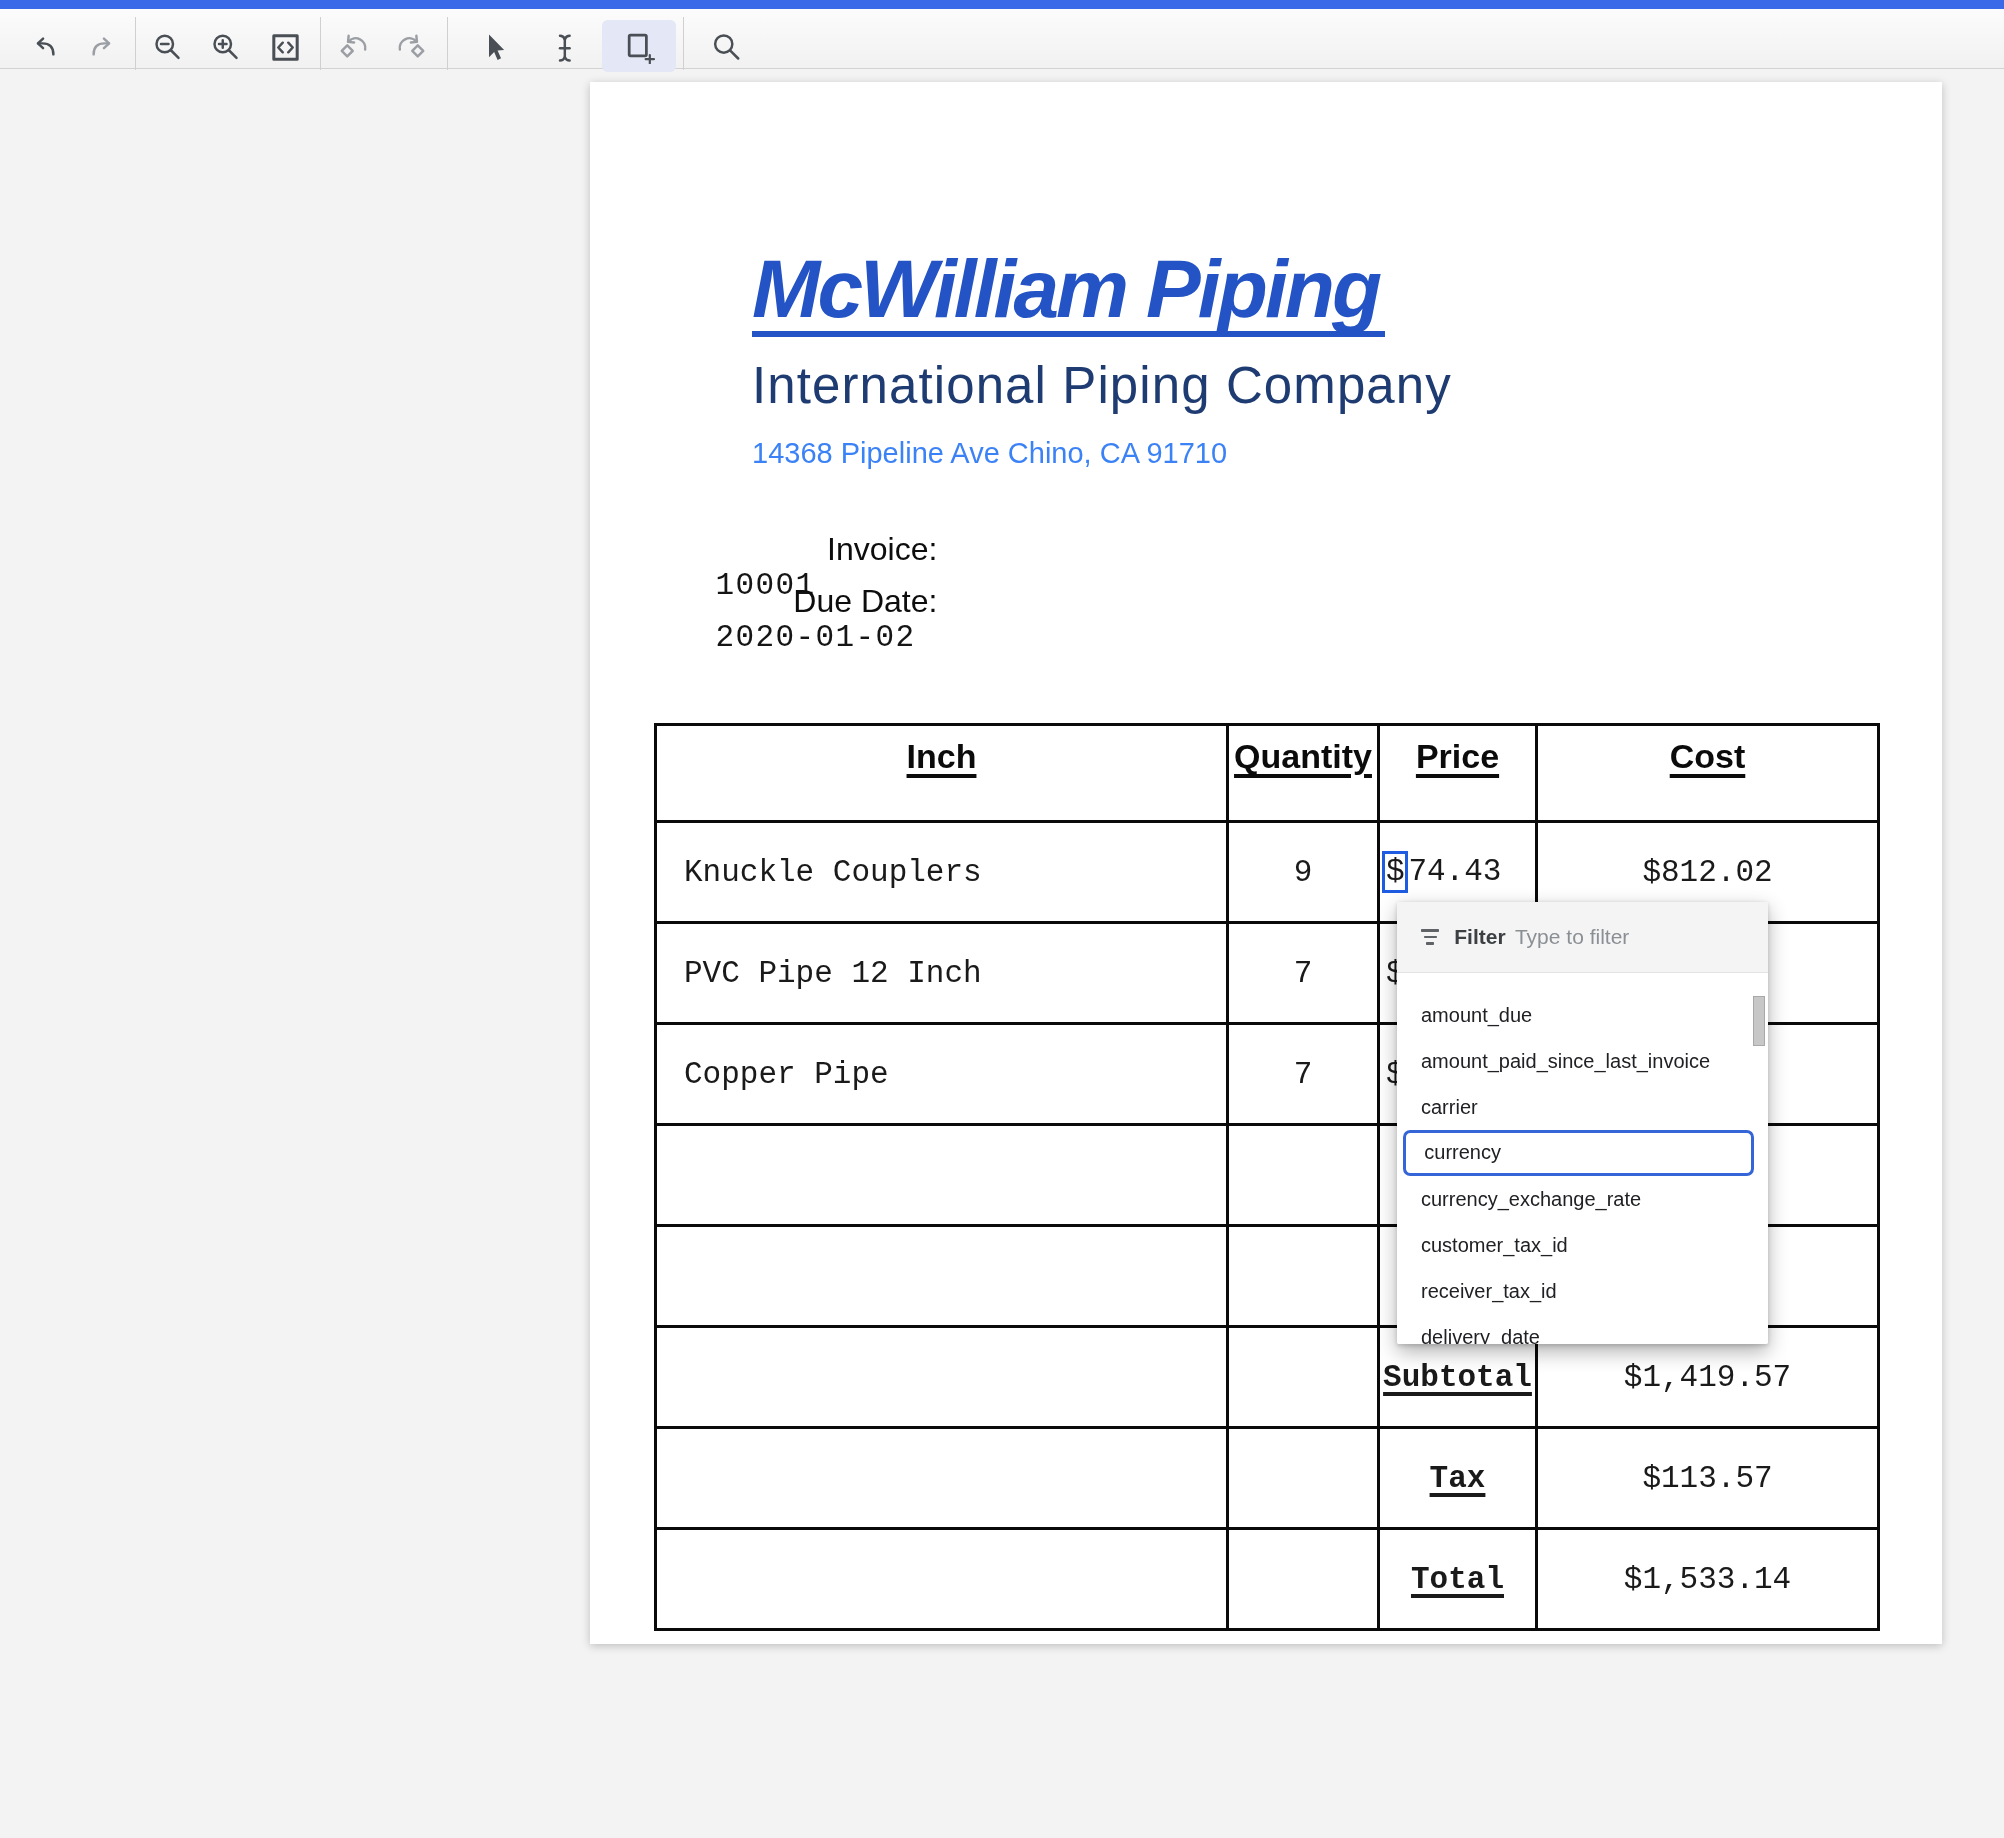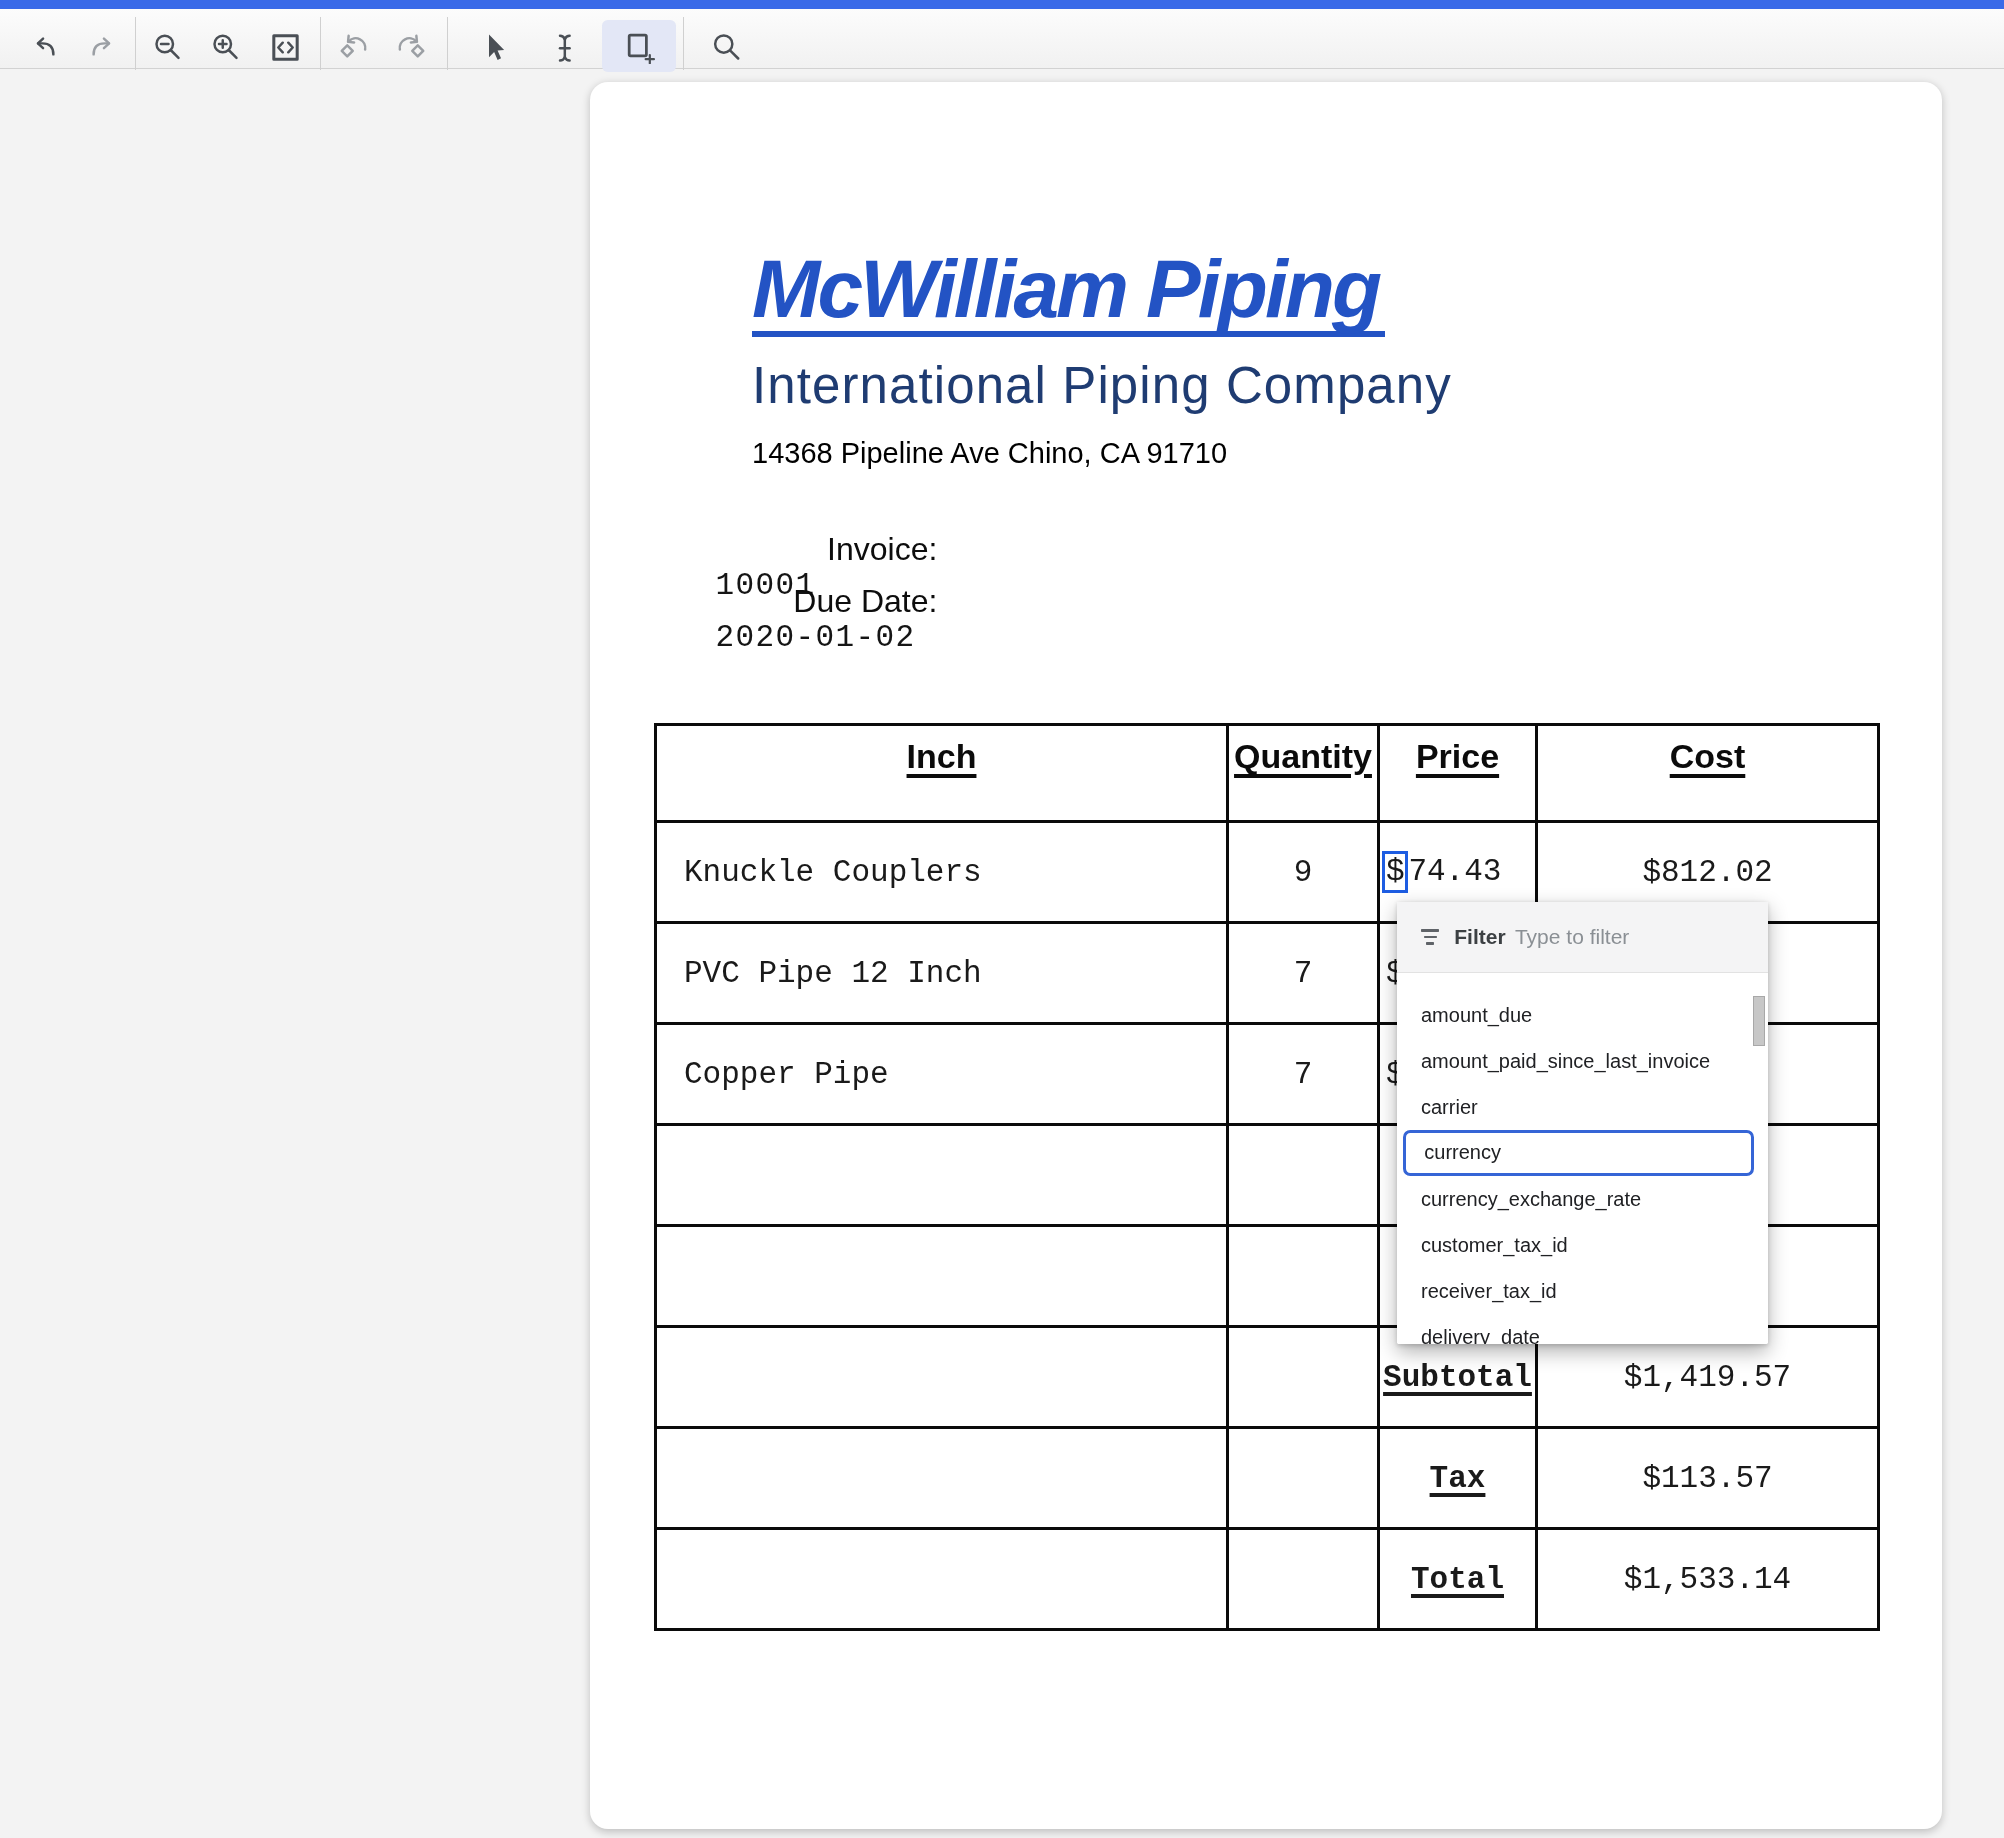--- a/index.html
+++ b/index.html
@@ -21,38 +21,37 @@
   .tb-btn { position:absolute; top:21.5px; width:34px; height:34px; display:flex; align-items:center; justify-content:center; }
   .tb-btn svg { width:33px; height:33px; }
   .tb-sep { position:absolute; top:8.6px; width:1.4px; height:53px; background:#d0d0d0; }
   .tb-highlight { position:absolute; left:602px; top:11.4px; width:74px; height:52px; background:#e3e7f6; border-radius:5.7px; }
   .ic-dark  { stroke:#4a4f55; fill:none; stroke-width:3.6; stroke-linecap:round; stroke-linejoin:round; }
   .ic-gray  { stroke:#9b9fa4; fill:none; stroke-width:3.6; stroke-linecap:round; stroke-linejoin:round; }
   .ic-fill-dark { fill:#4a4f55; stroke:none; }
 
   
   .page {
-    position:absolute; left:590px; top:82px; width:1352px; height:1747px;
+    position:absolute; left:590px; top:82px; width:1352px; height:1562px;
     background:#ffffff;
     box-shadow:0 2.1px 8.6px rgba(0,0,0,0.22);
-    border-radius:18px;
   }
   .company-name {
     position:absolute; left:162px; top:166px;
     font-size:82px; line-height:1; font-weight:bold; font-style:italic;
     letter-spacing:-2.9px; color:#2353c4;
     border-bottom:6.4px solid #2353c4; padding-bottom:1.4px; padding-right:5.7px;
   }
   .company-subtitle {
     position:absolute; left:162px; top:278px;
     font-size:51px; line-height:1; color:#1f3c72; letter-spacing:1.1px;
   }
   .company-address {
     position:absolute; left:162px; top:356px;
-    font-size:29px; line-height:1.1; color:#000000;
+    font-size:29px; line-height:1.1; color:#3b82f6;
   }
   .inv-row { position:absolute; left:114px; width:515px; display:flex; align-items:baseline;flex-direction:column; }
   .inv-row-1 { top:449px; } .inv-row-2 { top:501px; }
   .inv-label { width:222px; text-align:right; font-size:32px; color:#0d0d0d; }
   .inv-value { margin-left:11.4px; font-family:"Liberation Mono","DejaVu Sans Mono",monospace; font-size:31px; color:#151515; letter-spacing:1.4px; }
 
   
   table.invoice {
     position:absolute; left:64px; top:641px;
     border-collapse:collapse; table-layout:fixed; width:1223px;

